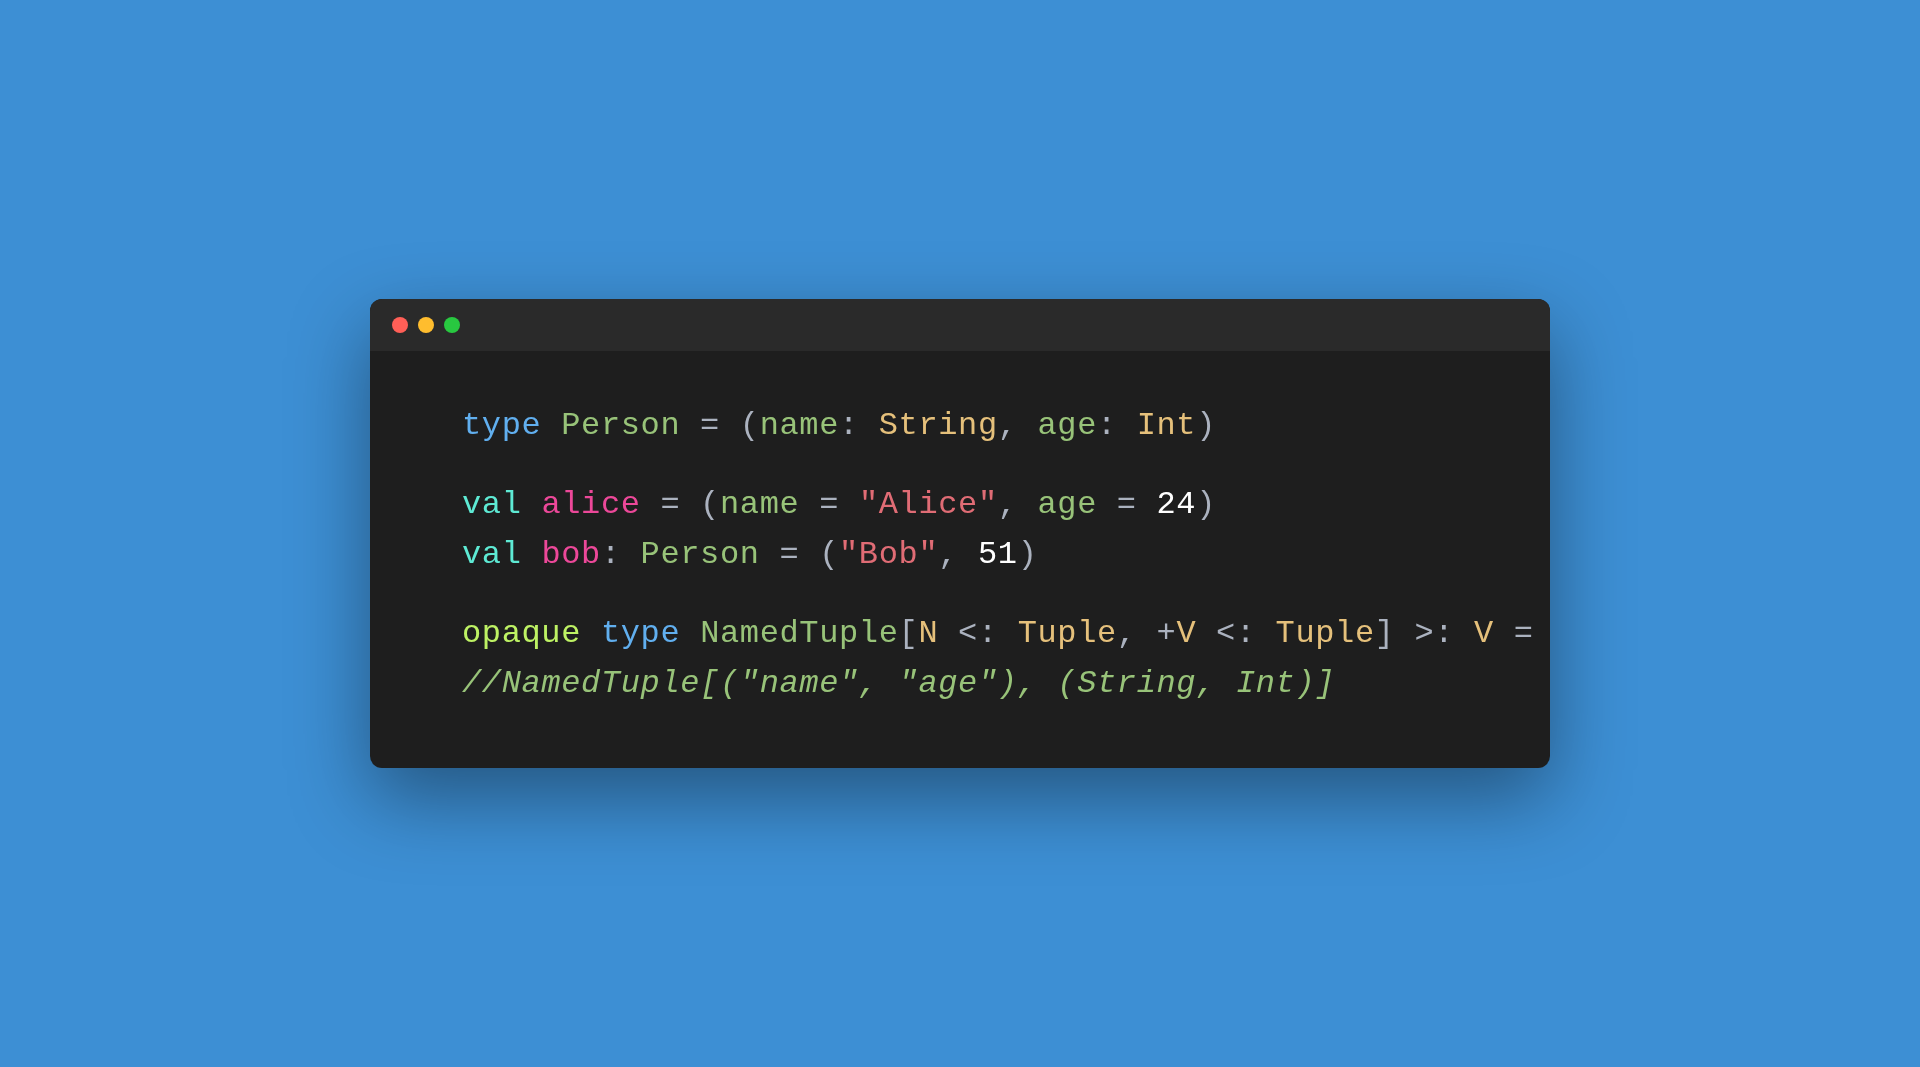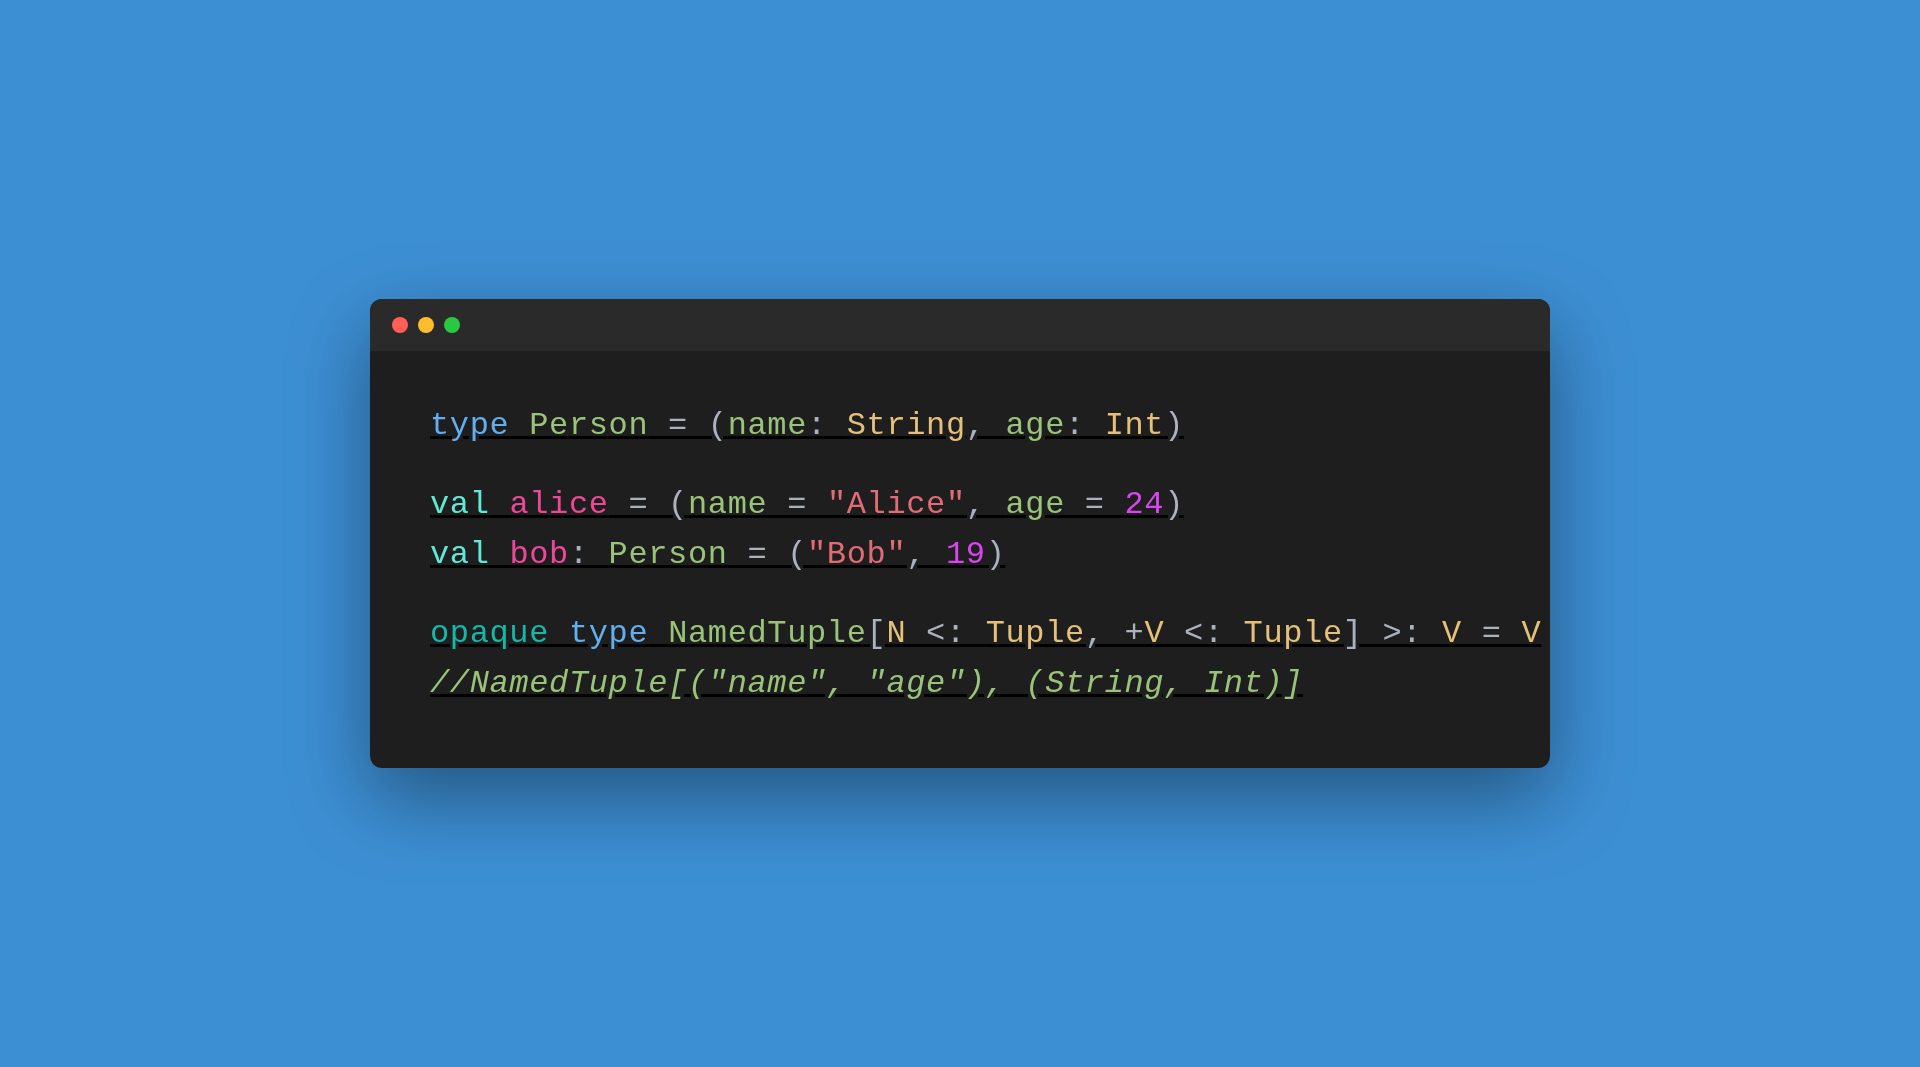--- a/index.html
+++ b/index.html
@@ -38,41 +38,40 @@
       width: 16px;
       height: 16px;
       border-radius: 50%;
     }
 
     .dot-close { background: #ff5f57; }
     .dot-minimize { background: #ffbd2e; }
     .dot-maximize { background: #28c840; }
 
     .code-area {
-      padding: 50px 60px 60px 60px;
-      text-decoration: underline;
+      padding: 50px 60px 60px 92px;
     }
 
     .code-line {
       font-size: 32px;
       line-height: 1.55;
       white-space: pre;
       letter-spacing: 0.02em;
     }
 
     .blank { height: 30px; }
 
     
     .kw-type    { color: #61afef; }   
     .kw-val     { color: #5eead4; }
-    .kw-opaque  { color: #14b8a6; }   
+    .kw-opaque  { color: #bef264; }   
     .type-name  { color: #98c379; }
     .punct      { color: #abb2bf; }   
     .string     { color: #e06c75; }   
-    .number     { color: #d946ef; }   
+    .number     { color: #ffffff; }   
     .comment    { color: #98c379; font-style: italic; } 
     .label      { color: #98c379; }   
     .type-ref   { color: #e5c07b; }   
     .param-name { color: #98c379; }
     .var-name   { color: #ec4899; }
   </style>
 </head>
 <body>
 
 <div class="window">
@@ -82,21 +81,21 @@
     <div class="dot dot-maximize"></div>
   </div>
   <div class="code-area">
 
     <div class="code-line"><span class="kw-type">type</span><span class="punct"> </span><span class="type-name">Person</span><span class="punct"> = (</span><span class="label">name</span><span class="punct">: </span><span class="type-ref">String</span><span class="punct">, </span><span class="label">age</span><span class="punct">: </span><span class="type-ref">Int</span><span class="punct">)</span></div>
 
     <div class="blank"></div>
 
     <div class="code-line"><span class="kw-val">val</span><span class="punct"> </span><span class="var-name">alice</span><span class="punct"> = (</span><span class="param-name">name</span><span class="punct"> = </span><span class="string">"Alice"</span><span class="punct">, </span><span class="param-name">age</span><span class="punct"> = </span><span class="number">24</span><span class="punct">)</span></div>
 
-    <div class="code-line"><span class="kw-val">val</span><span class="punct"> </span><span class="var-name">bob</span><span class="punct">: </span><span class="type-name">Person</span><span class="punct"> = (</span><span class="string">"Bob"</span><span class="punct">, </span><span class="number">19</span><span class="punct">)</span></div>
+    <div class="code-line"><span class="kw-val">val</span><span class="punct"> </span><span class="var-name">bob</span><span class="punct">: </span><span class="type-name">Person</span><span class="punct"> = (</span><span class="string">"Bob"</span><span class="punct">, </span><span class="number">51</span><span class="punct">)</span></div>
 
     <div class="blank"></div>
 
     <div class="code-line"><span class="kw-opaque">opaque</span><span class="punct"> </span><span class="kw-type">type</span><span class="punct"> </span><span class="type-name">NamedTuple</span><span class="punct">[</span><span class="type-ref">N</span><span class="punct"> &lt;: </span><span class="type-ref">Tuple</span><span class="punct">, +</span><span class="type-ref">V</span><span class="punct"> &lt;: </span><span class="type-ref">Tuple</span><span class="punct">] &gt;: </span><span class="type-ref">V</span><span class="punct"> = </span><span class="type-ref">V</span></div>
 
     <div class="code-line"><span class="comment">//NamedTuple[("name", "age"), (String, Int)]</span></div>
 
   </div>
 </div>
 

